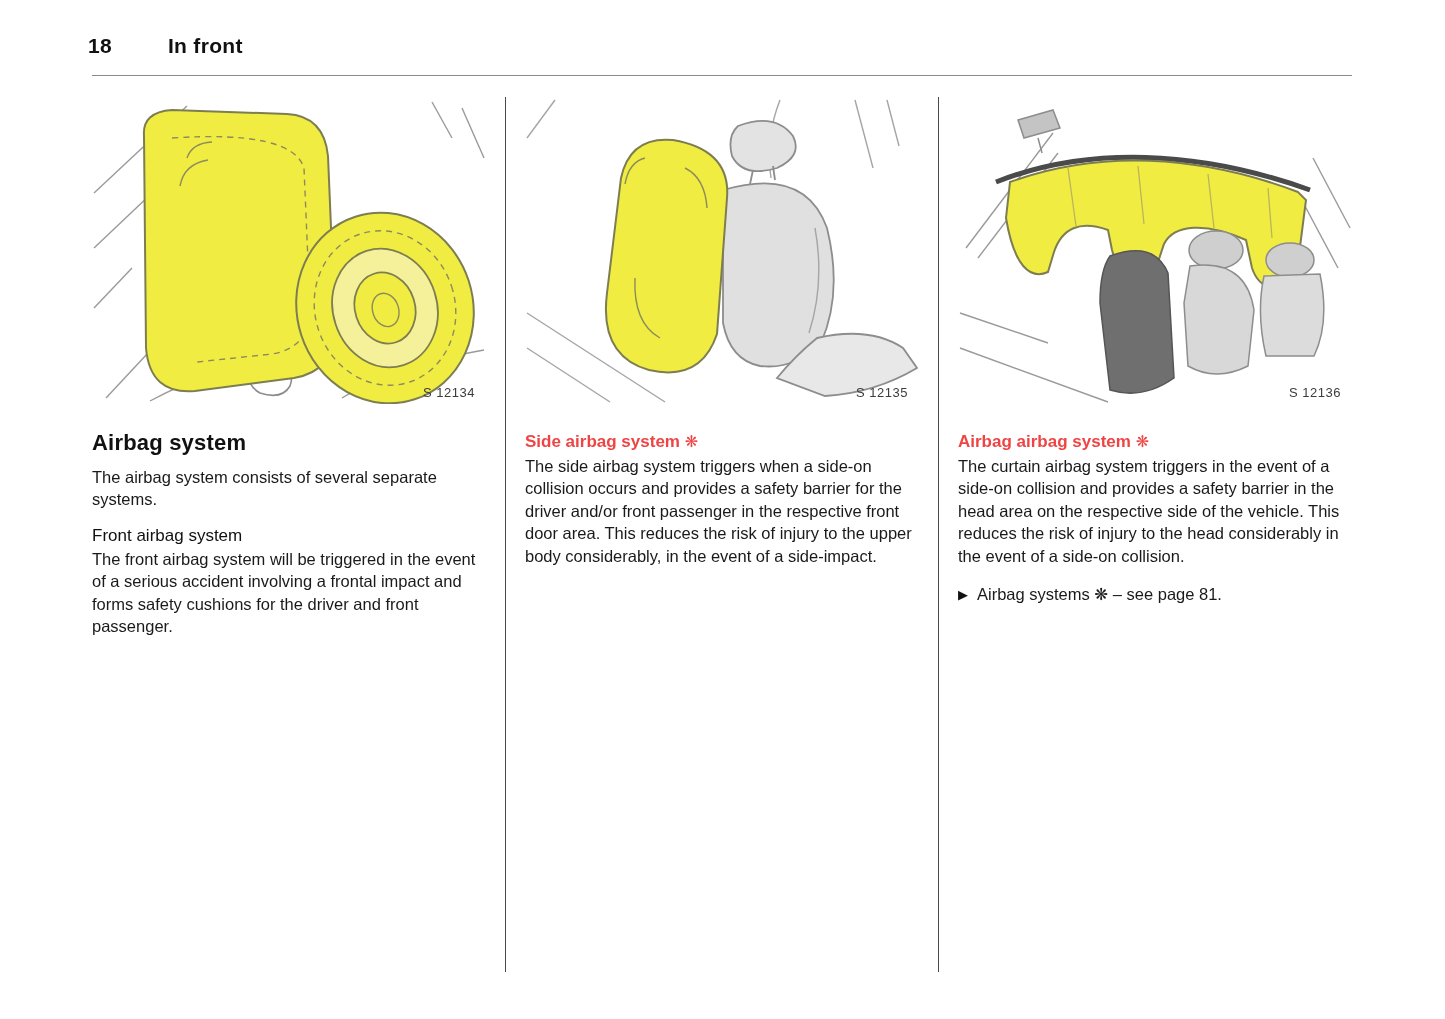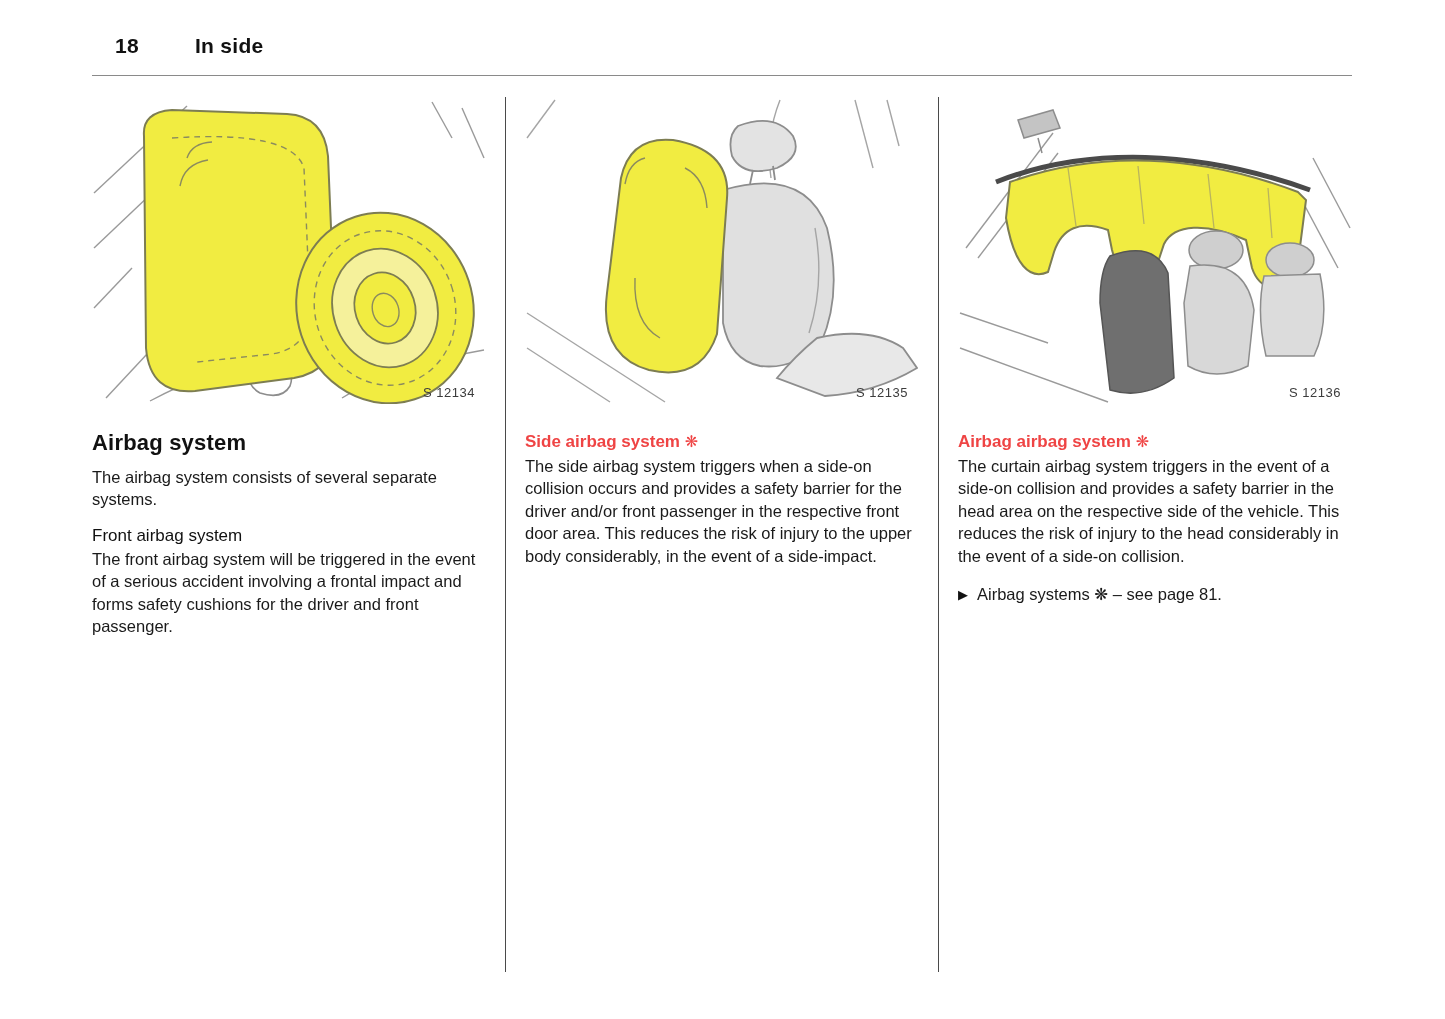--- a/index.html
+++ b/index.html
@@ -9,21 +9,21 @@
     width: 1445px;
     height: 1019px;
     background: #ffffff;
     font-family: "Liberation Sans", sans-serif;
     color: #1a1a1a;
     overflow: hidden;
   }
   .page-header {
     display: flex;
     align-items: baseline;
-    padding: 34px 93px 0 115px;
+    padding: 34px 93px 0 88px;
     gap: 56px;
   }
   .page-number, .section-title {
     font-size: 21px;
     font-weight: 700;
     color: #111;
     letter-spacing: 0.3px;
   }
   .header-rule {
     height: 1px;
@@ -95,21 +95,21 @@
   }
   .note-marker { font-size: 13px; color: #111; position: relative; top: -1px; }
 </style>
 </head>
 <body>
 
 <div class="page">
 
   <header class="page-header">
     <span class="page-number">18</span>
-    <span class="section-title">In side</span>
+    <span class="section-title">In front</span>
   </header>
   <div class="header-rule"></div>
 
   <main class="columns">
 
     <section class="col">
       <figure class="illustration">
         <svg viewBox="0 0 393 305" aria-hidden="true">
           <g stroke="#9a9a9a" stroke-width="1.4" fill="none">
             <path d="M2,95 L95,8"></path>

